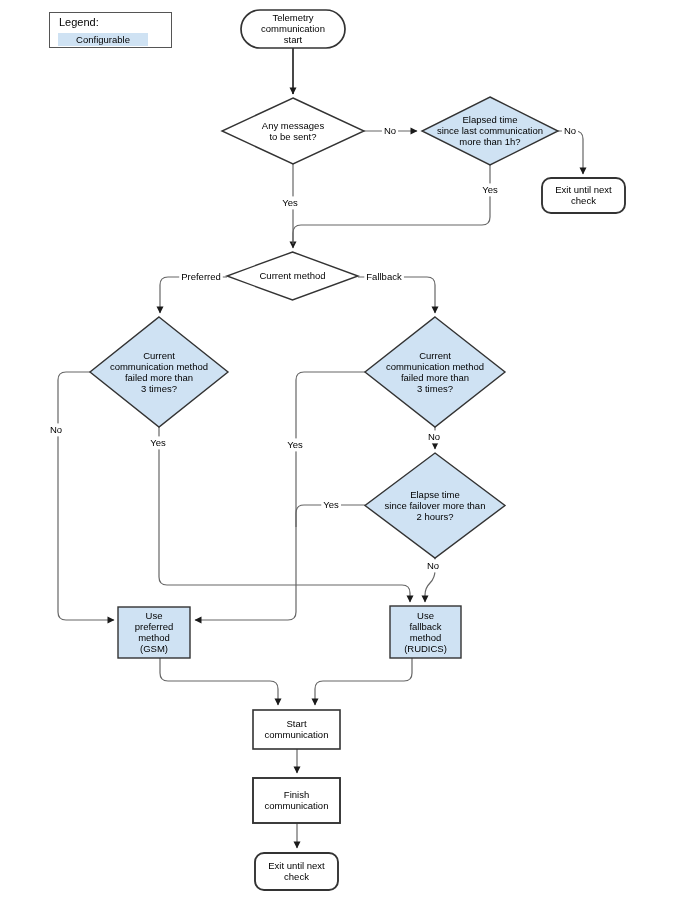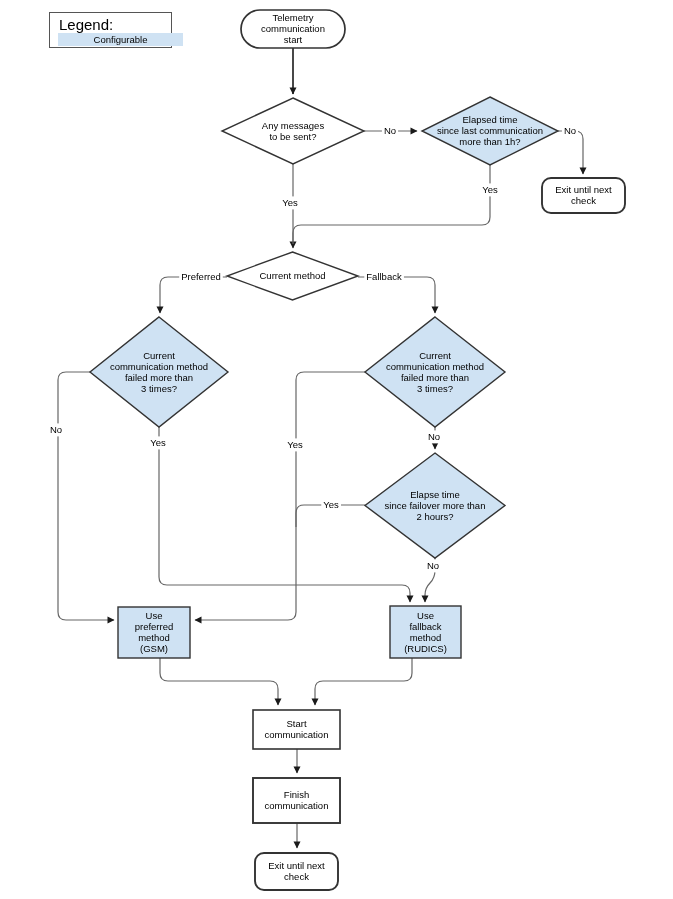--- a/index.html
+++ b/index.html
@@ -1,22 +1,22 @@
 <!DOCTYPE html>
 <html><head>
 <meta charset="utf-8">
 <style>
   html,body{margin:0;padding:0;background:#fff;}
   body{font-family:"Liberation Sans", sans-serif;}
   .canvas{position:relative;width:673px;height:899px;background:#fff;overflow:hidden;}
   svg{position:absolute;left:0;top:0;}
   .legend{position:absolute;left:49px;top:12px;width:121px;height:34px;
           border:1.5px solid #555;background:#fff;z-index:5;}
-  .legend-title{font-size:15px;color:#000;padding:3px 0 0 9px;}
-  .legend-swatch{position:absolute;left:8px;top:20px;width:125px;height:13px;
+  .legend-title{font-size:11px;color:#000;padding:3px 0 0 9px;}
+  .legend-swatch{position:absolute;left:8px;top:20px;width:90px;height:13px;
           background:#cfe2f3;font-size:9.5px;color:#000;text-align:center;line-height:13px;}
 </style>
 </head>
 <body>
 
 <div class="canvas">
   <svg id="diagram" width="673" height="899" viewBox="0 0 673 899">
       <defs>
         <marker id="arrow" markerWidth="8" markerHeight="8" refX="7" refY="4" orient="auto" markerUnits="userSpaceOnUse">
           <path d="M0.5,0.5 L7.5,4 L0.5,7.5 Z" fill="#1a1a1a"></path>

